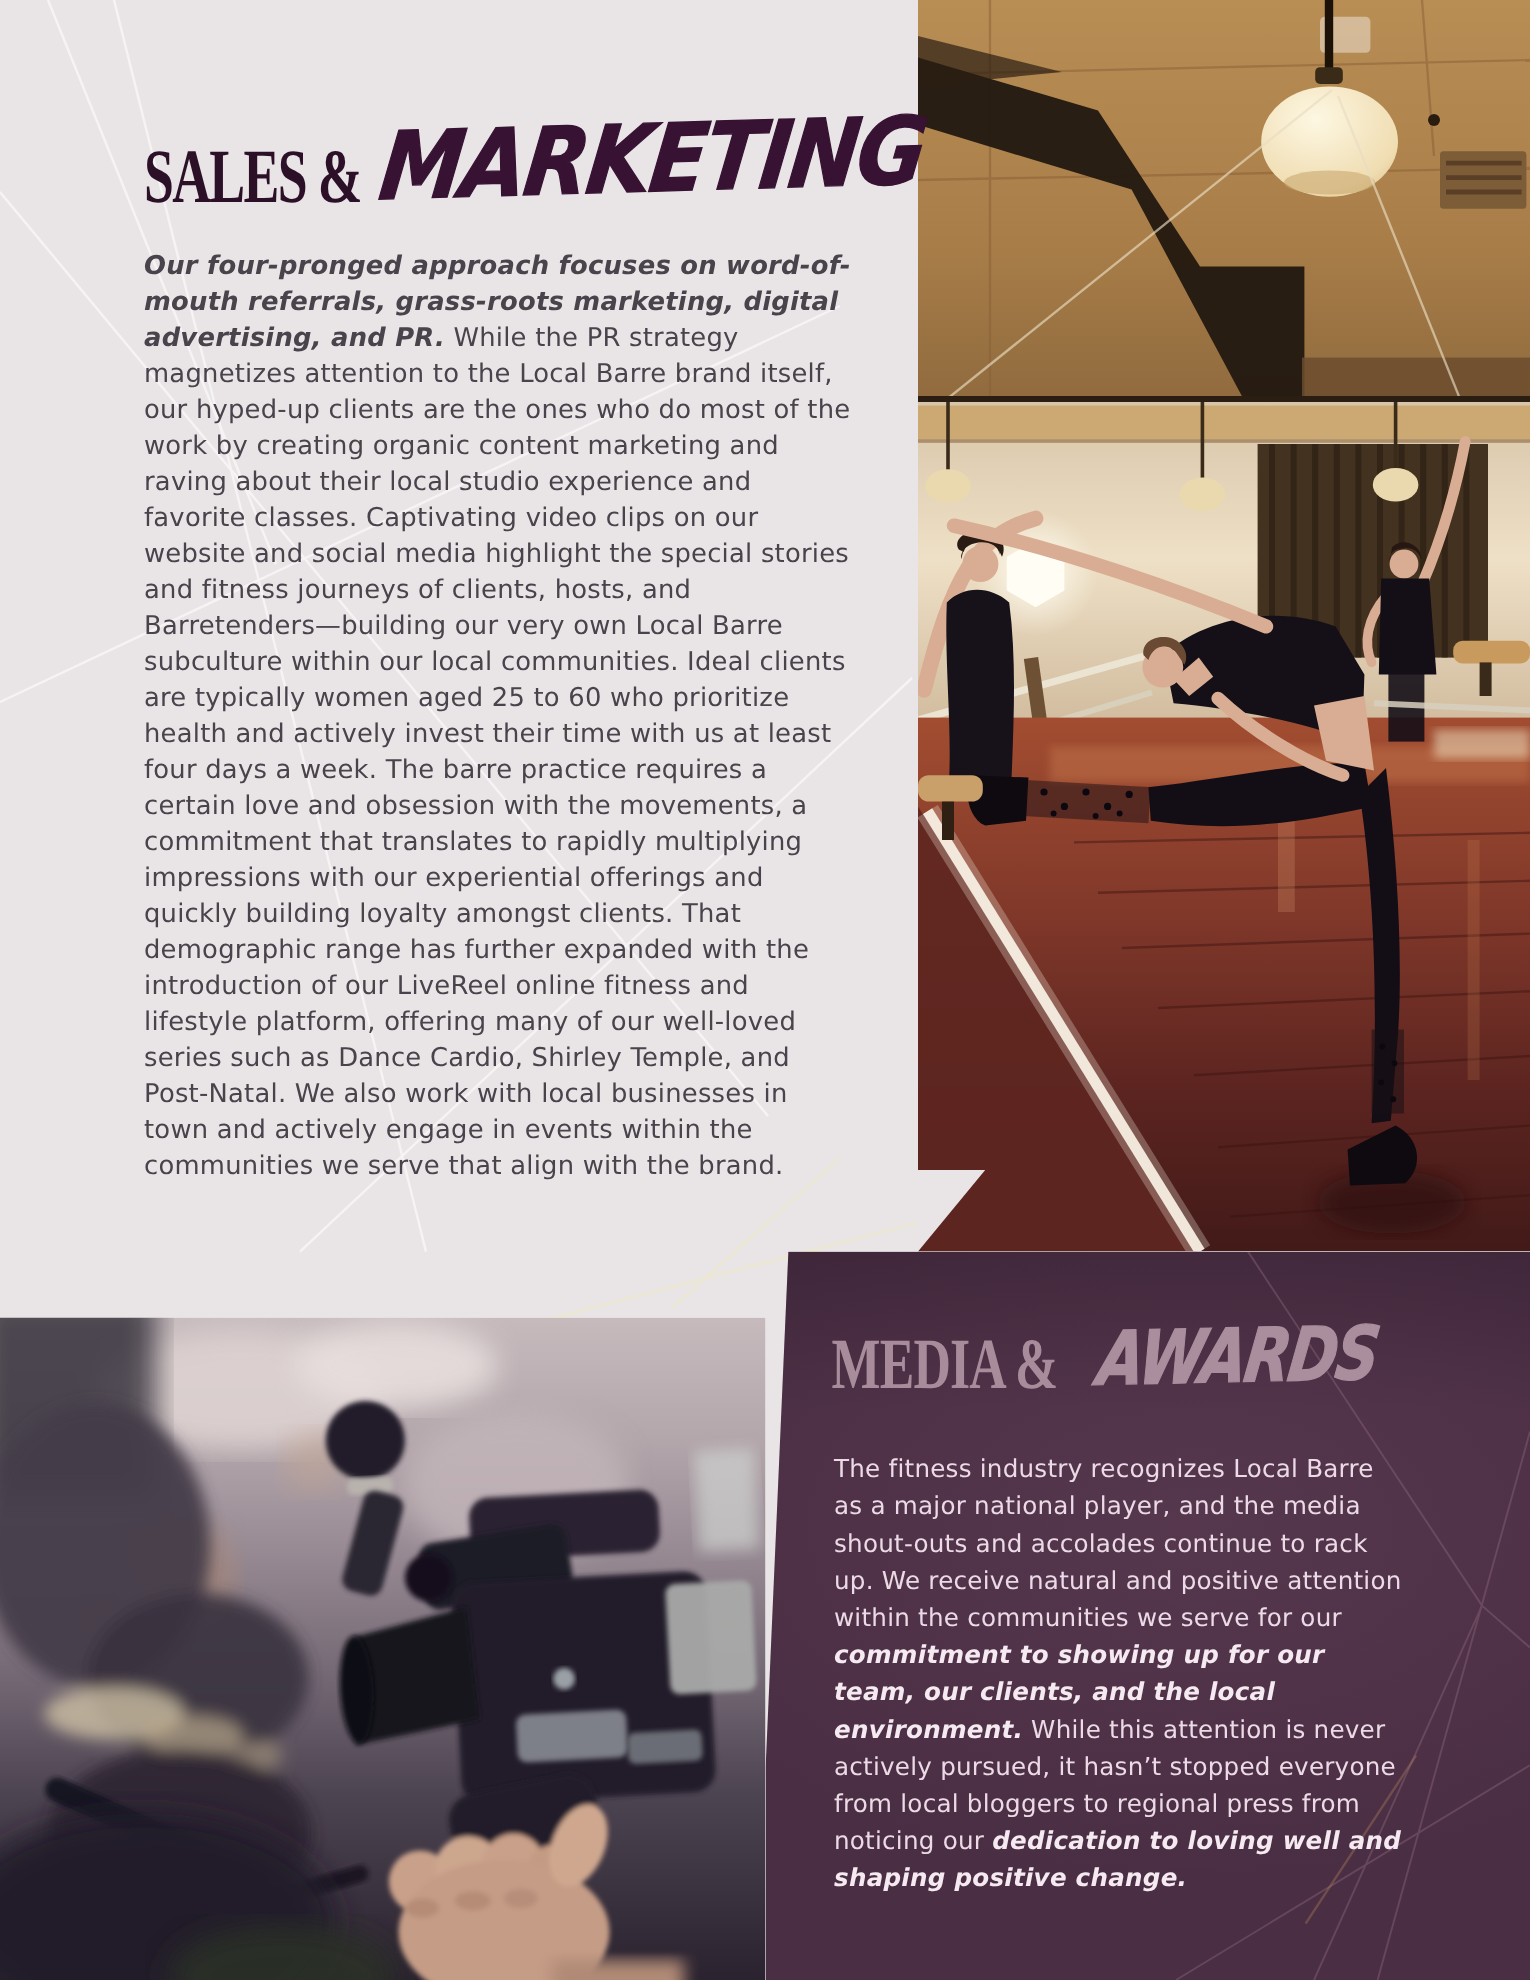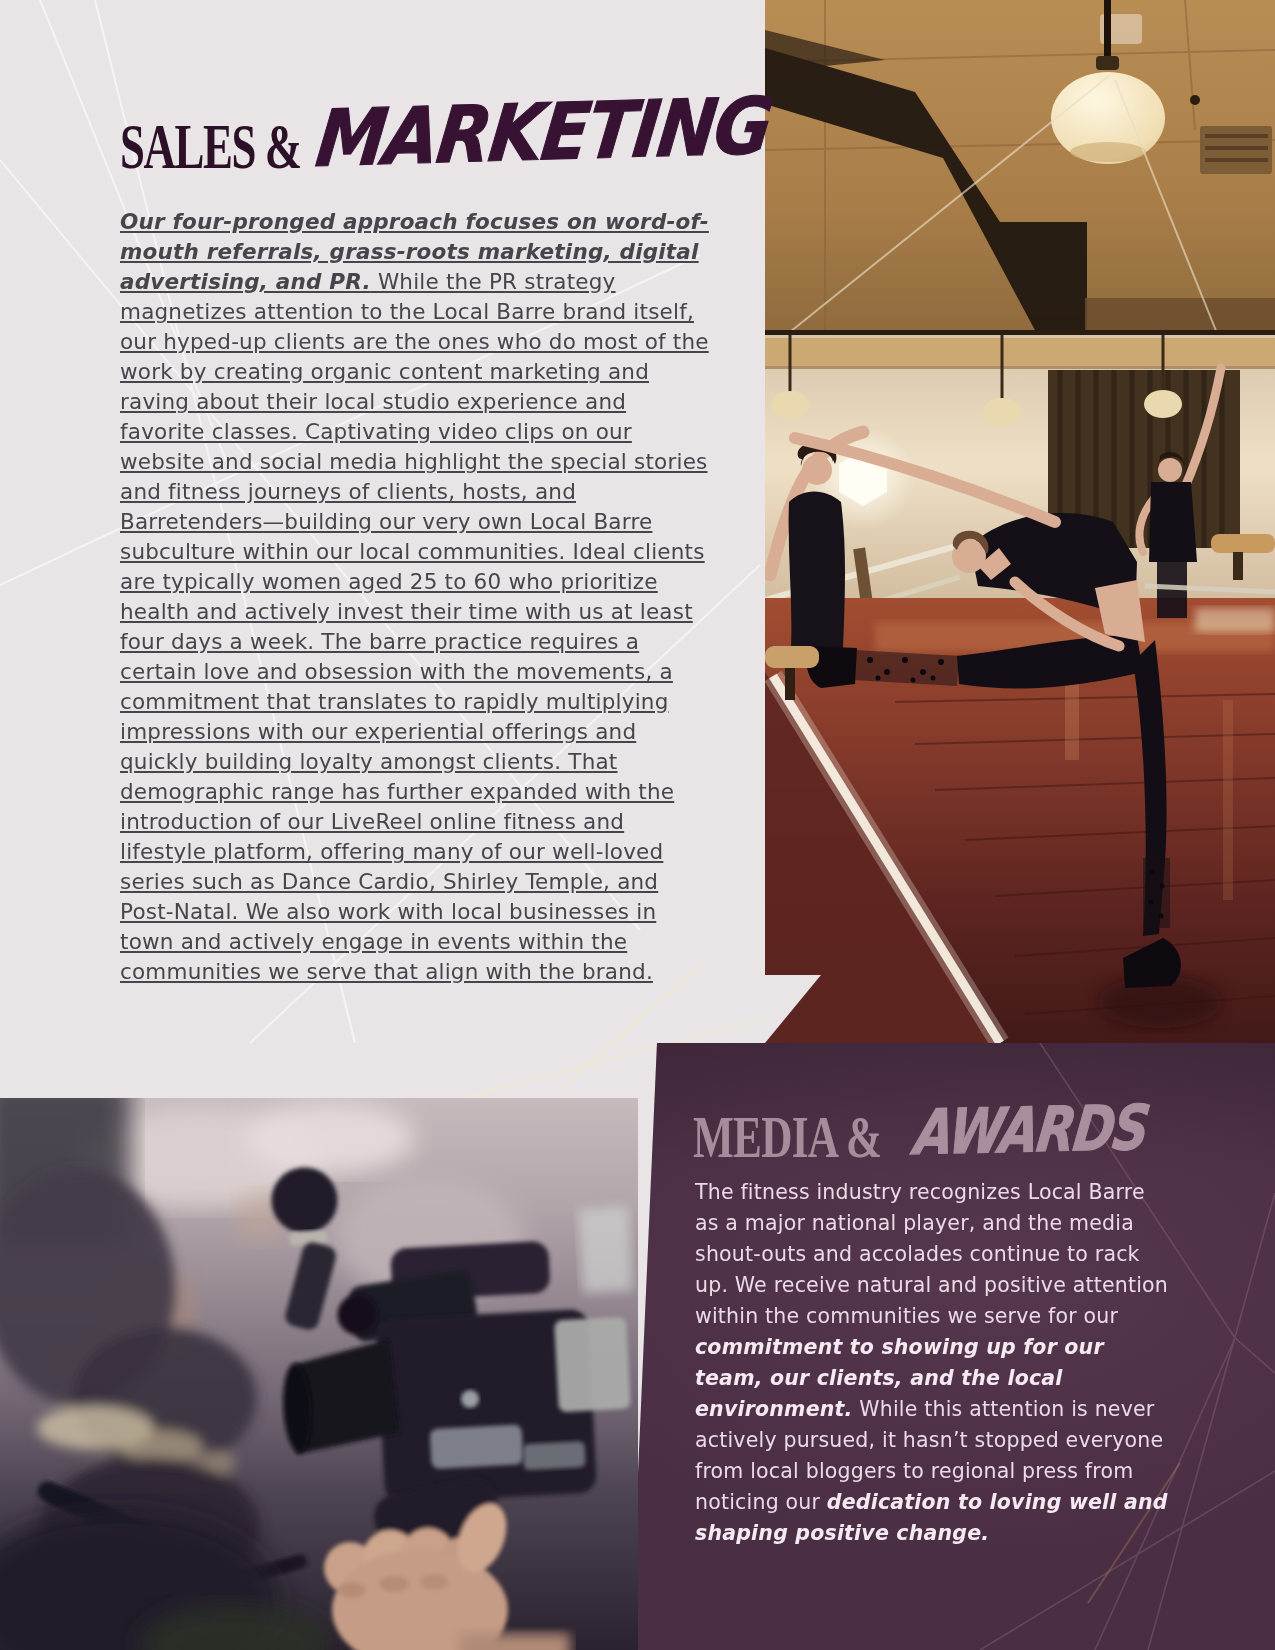--- a/index.html
+++ b/index.html
@@ -13,40 +13,40 @@
   .sales{position:absolute;left:120px;top:104px;width:600px;z-index:5;}
   .heading{margin:0;white-space:nowrap;}
   .hserif{display:inline-block;font-family:"Liberation Serif","DejaVu Serif",serif;
           font-weight:700;font-size:64px;line-height:80px;color:#2c1028;
           letter-spacing:-2px;transform:scaleX(.70);transform-origin:0 100%;}
   .hscript{display:inline-block;font-family:"DejaVu Sans",sans-serif;font-weight:700;font-style:italic;
            font-size:70px;line-height:80px;color:#371233;letter-spacing:-2px;
            transform:translateX(-66px) skewX(-8deg) scaleY(1.12) rotate(-1.5deg);transform-origin:0 100%;
            -webkit-text-stroke:1px #371233;}
   .sales .bodytext{margin:20px 0 0 0;width:592px;font-size:21.5px;line-height:30px;
-           color:#49434b;letter-spacing:.2px;text-decoration:underline;}
+           color:#49434b;letter-spacing:.2px;}
   .bodytext .bi{font-weight:700;font-style:italic;}
 
   
   .dance{position:absolute;left:765px;top:0;width:510px;height:1043px;z-index:2;overflow:hidden;}
   .corner-wedge{position:absolute;left:765px;top:975px;width:56px;height:68px;z-index:3;
                 background:#e9e5e7;clip-path:polygon(0 0,100% 0,0 100%);}
 
   
   .panel{position:absolute;left:0;top:1043px;width:1275px;height:607px;z-index:2;
          background:#4a2e43;
          background-image:radial-gradient(ellipse 700px 420px at 78% 38%, rgba(122,84,110,.25), rgba(0,0,0,0) 70%),
                           linear-gradient(180deg, rgba(32,16,30,.25), rgba(0,0,0,0) 22%);
          clip-path:polygon(657px 0px,1275px 0px,1275px 607px,638px 607px,638px 430px);}
   .panellines{position:absolute;left:0;top:0;}
   .media{position:absolute;left:693px;top:56px;width:500px;}
   .media .hserif{font-size:60px;line-height:76px;color:#a98c9c;letter-spacing:-1px;transform:scaleX(.72);}
   .media .hscript{font-size:54px;line-height:76px;color:#ab8e9e;-webkit-text-stroke:1px #ab8e9e;
                   transform:translateX(-44px) skewX(-8deg) scaleY(1.15) scaleX(.92) rotate(-1deg);}
-  .media .bodytext{margin:0 0 0 2px;width:478px;font-size:20.5px;line-height:31px;
+  .media .bodytext{margin:32px 0 0 2px;width:478px;font-size:20.5px;line-height:31px;
                    color:#ecdbe6;letter-spacing:.2px;}
   .media .bodytext .bi{color:#f5eaf1;}
 
   
   .cam{position:absolute;left:0;top:1098px;width:638px;height:552px;z-index:2;overflow:hidden;}
 </style>
 </head>
 <body>
 
 <div class="page">

